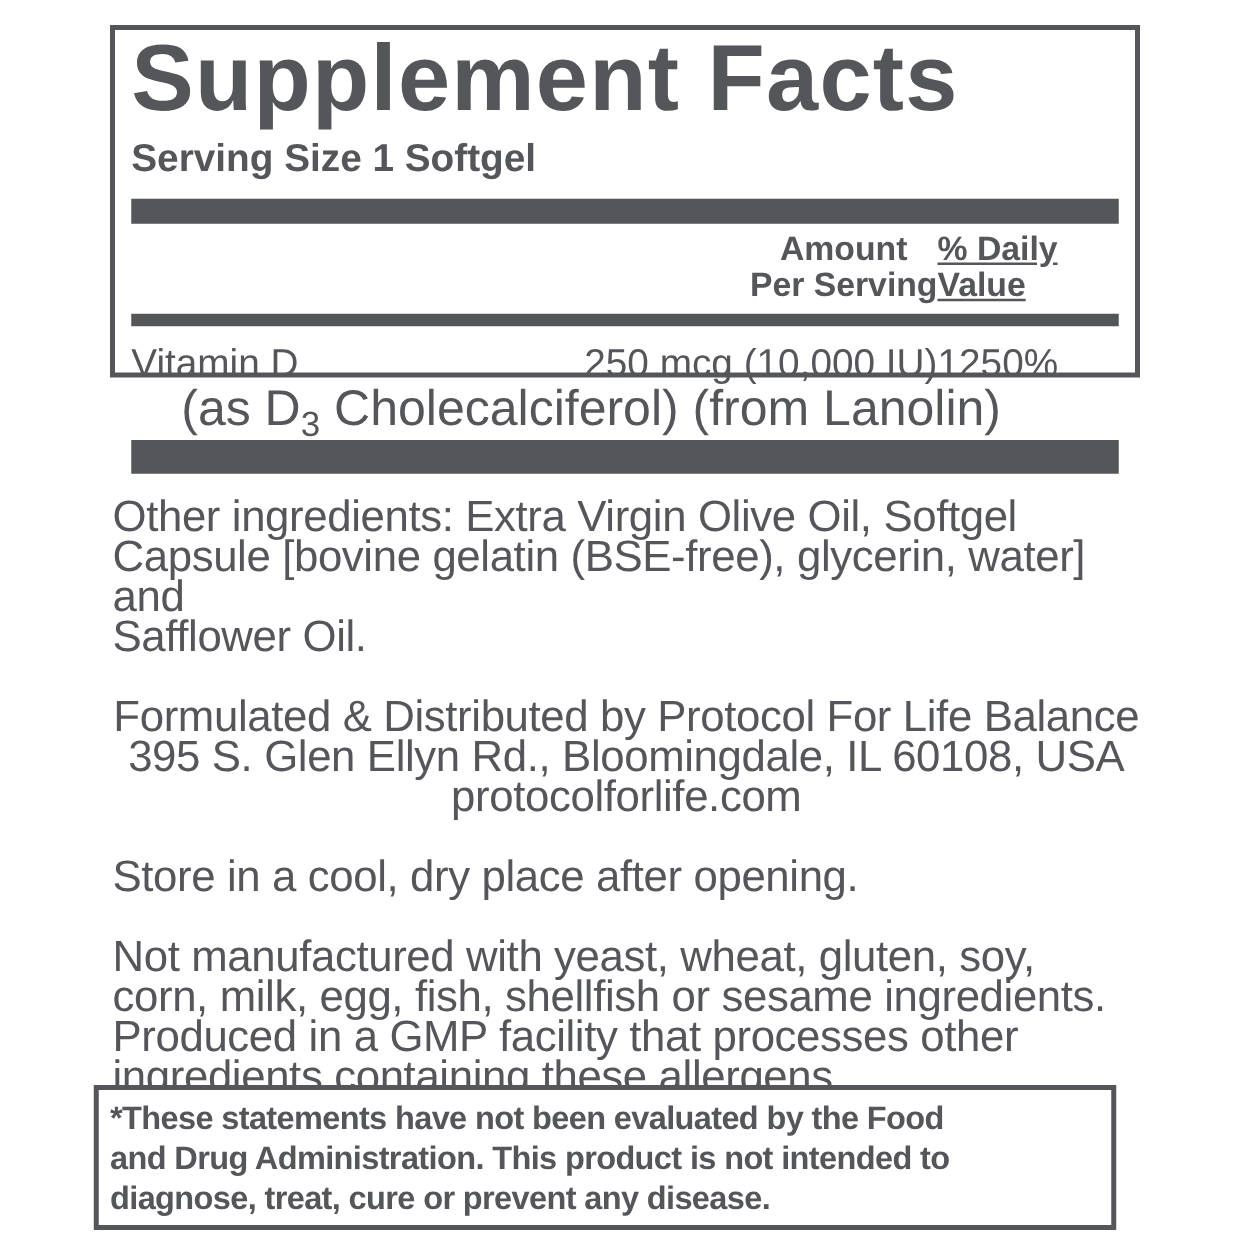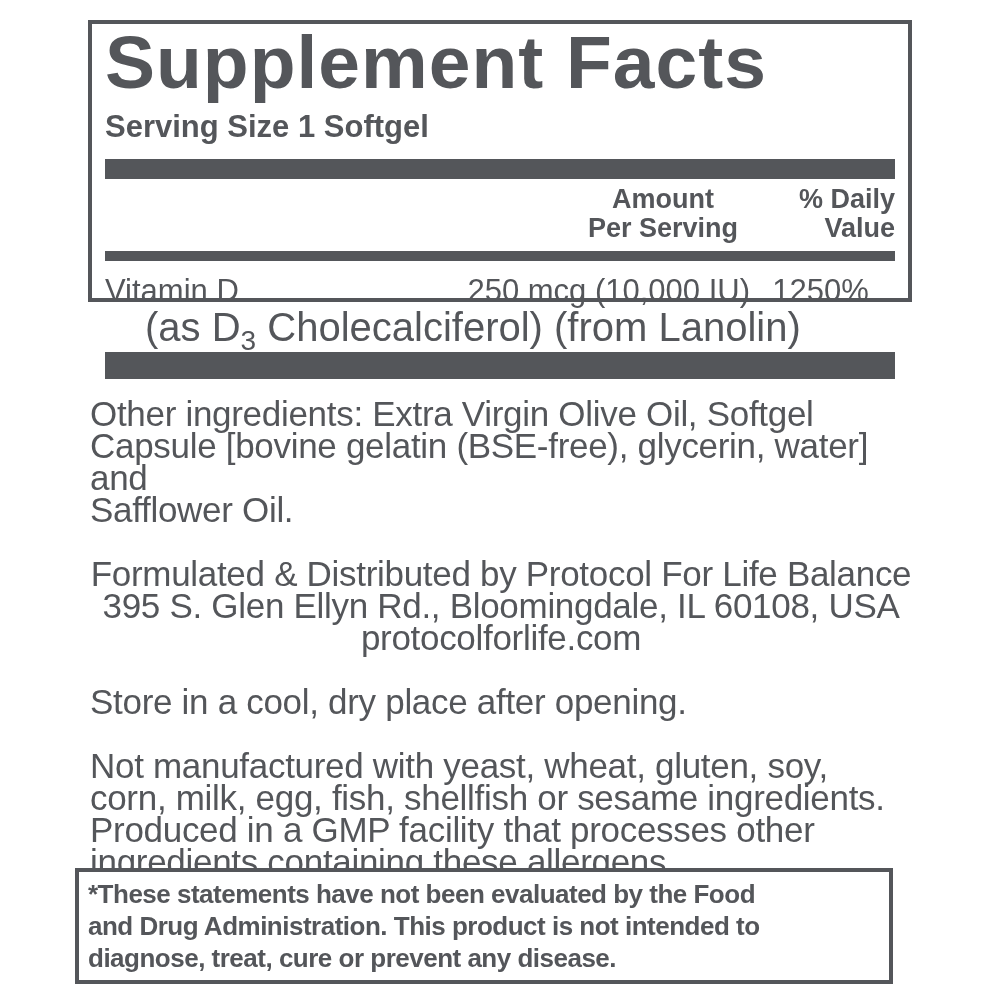--- a/index.html
+++ b/index.html
@@ -33,32 +33,31 @@
   }
   .bar { background: var(--ink); }
   .bar-thick { height: 20px; margin-top: 15px; }
   .bar-thin  { height: 10px; }
   .bar-bottom{ height: 27px; }
 
   .hdr-row {
     display: grid; grid-template-columns: 1fr auto 145px;
     font-weight: bold; font-size: 27px; line-height: 29px;
     padding: 6px 0 8px 0;
-    gap: 12px;
   }
   .pre-line { white-space: pre-line; }
   .hdr-amount { text-align: center; }
-  .hdr-daily  { text-align: right; }
+  .hdr-daily  { text-align: left; text-decoration: underline; }
 
   .nutrient-row {
     display: grid; grid-template-columns: 1fr auto 145px;
     font-size: 31px; line-height: 34px; padding-top: 13px;
   }
   .nutrient-amount { }
-  .nutrient-daily  { text-align: center; padding-right: 4px; }
+  .nutrient-daily  { text-align: left; padding-right: 4px; }
   .nutrient-detail {
     font-size: 40px; line-height: 34px;
     padding: 2px 0 8px 40px;
   }
   .nutrient-detail sub { font-size: 70%; line-height: 0; }
 
   
   .body-copy {
     position: absolute; left: 90px; top: 398px; width: 822px;
     font-size: 35px; line-height: 32px; letter-spacing: -0.3px;

